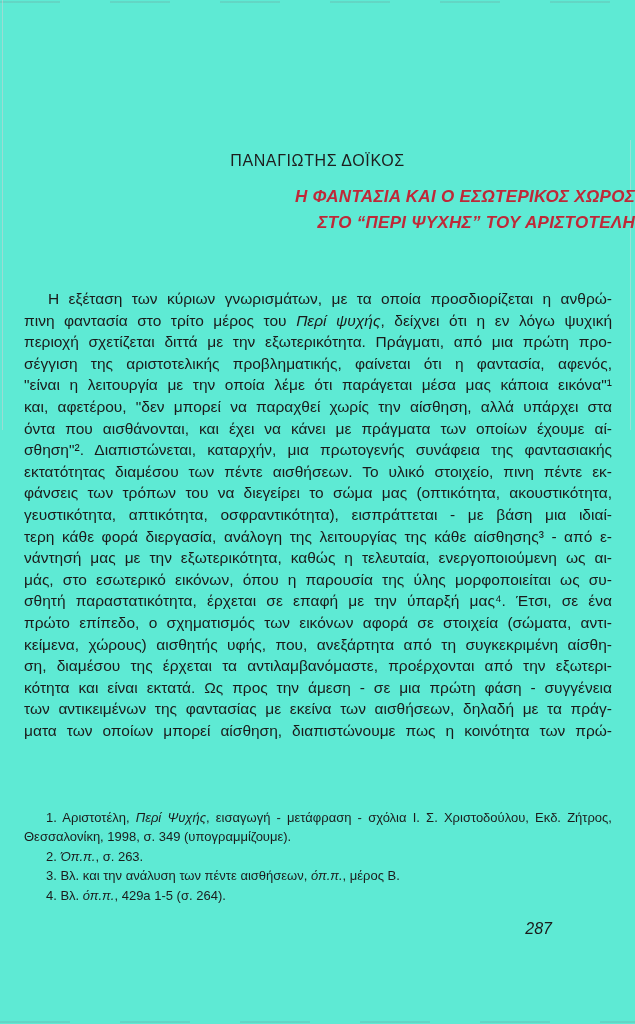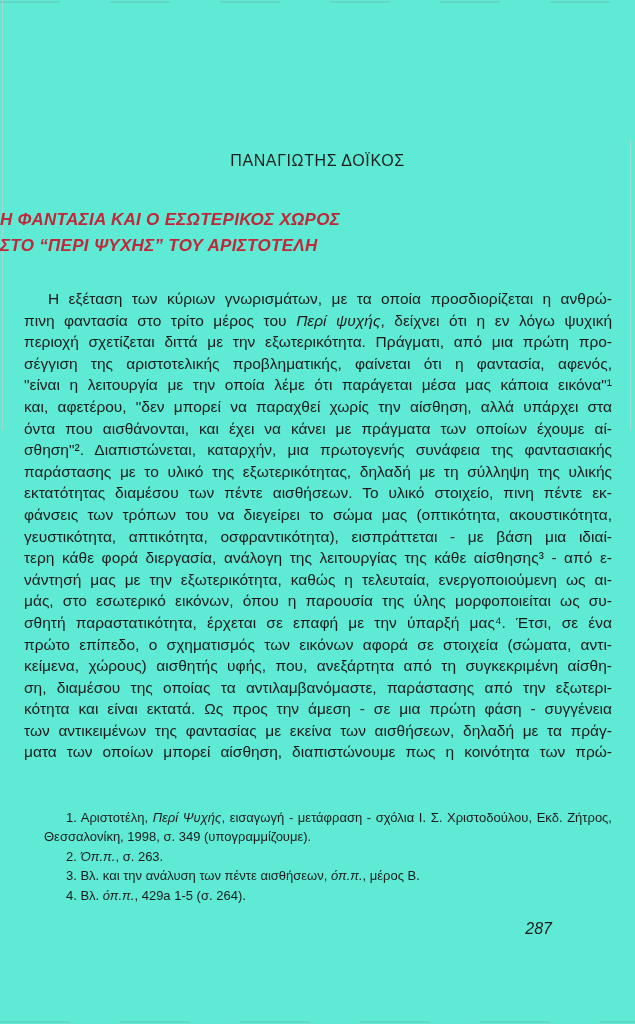--- a/index.html
+++ b/index.html
@@ -41,28 +41,27 @@
     position: absolute;
     top: 152px; left: 0; width: 635px;
     text-align: center;
     font-size: 16px;
     letter-spacing: 0.6px;
     color: #1e1e1e;
   }
   .title-block {
     position: absolute;
     top: 184px; left: 0; width: 635px;
-    text-align: left;
+    text-align: right;
     font-size: 17px;
     font-style: italic;
     font-weight: bold;
     line-height: 26px;
     color: #bf2838;
     letter-spacing: 0.3px;
-    margin-top: 23px;
   }
   .body-text {
     position: absolute;
     top: 288px; left: 24px; width: 588px;
     font-size: 15.5px;
     line-height: 21.6px;
     color: #1b1b1b;
   }
   .line {
     text-align: justify;
@@ -71,21 +70,21 @@
   }
   .line.indent { text-indent: 24px; }
   .it { font-style: italic; }
   .footnotes {
     position: absolute;
     top: 808px; left: 24px; width: 588px;
     font-size: 13px;
     line-height: 19.4px;
     color: #1c1c1c;
   }
-  .fn-line { text-align: left; white-space: nowrap; margin-left: 20px; }
+  .fn-line { text-align: left; white-space: nowrap; }
   .fn-line.fn-first { text-indent: 22px; }
   .fn-line.fn-wrap-first {
     text-indent: 22px;
     text-align: justify;
     text-align-last: justify;
   }
   .page-number {
     position: absolute;
     top: 920px; right: 83px;
     font-size: 16px;
@@ -112,31 +111,30 @@
 
   <div class="body-text">
     <div class="line indent">Η εξέταση των κύριων γνωρισμάτων, με τα οποία προσδιορίζεται η ανθρώ-</div>
     <div class="line"><span>πινη φαντασία στο τρίτο μέρος του </span><span class="it">Περί ψυχής</span><span>, δείχνει ότι η εν λόγω ψυχική</span></div>
     <div class="line">περιοχή σχετίζεται διττά με την εξωτερικότητα. Πράγματι, από μια πρώτη προ-</div>
     <div class="line">σέγγιση της αριστοτελικής προβληματικής, φαίνεται ότι η φαντασία, αφενός,</div>
     <div class="line">"είναι η λειτουργία με την οποία λέμε ότι παράγεται μέσα μας κάποια εικόνα"¹</div>
     <div class="line">και, αφετέρου, "δεν μπορεί να παραχθεί χωρίς την αίσθηση, αλλά υπάρχει στα</div>
     <div class="line">όντα που αισθάνονται, και έχει να κάνει με πράγματα των οποίων έχουμε αί-</div>
     <div class="line">σθηση"². Διαπιστώνεται, καταρχήν, μια πρωτογενής συνάφεια της φαντασιακής</div>
-    <div class="line">παράστασης με το υλικό της εξωτερικότητας, δηλαδή με τη σύλληψη της υλικής</div>
     <div class="line">εκτατότητας διαμέσου των πέντε αισθήσεων. Το υλικό στοιχείο, πινη πέντε εκ-</div>
     <div class="line">φάνσεις των τρόπων του να διεγείρει το σώμα μας (οπτικότητα, ακουστικότητα,</div>
     <div class="line">γευστικότητα, απτικότητα, οσφραντικότητα), εισπράττεται - με βάση μια ιδιαί-</div>
     <div class="line">τερη κάθε φορά διεργασία, ανάλογη της λειτουργίας της κάθε αίσθησης³ - από ε-</div>
     <div class="line">νάντησή μας με την εξωτερικότητα, καθώς η τελευταία, ενεργοποιούμενη ως αι-</div>
     <div class="line">μάς, στο εσωτερικό εικόνων, όπου η παρουσία της ύλης μορφοποιείται ως συ-</div>
     <div class="line">σθητή παραστατικότητα, έρχεται σε επαφή με την ύπαρξή μας⁴. Έτσι, σε ένα</div>
     <div class="line">πρώτο επίπεδο, ο σχηματισμός των εικόνων αφορά σε στοιχεία (σώματα, αντι-</div>
     <div class="line">κείμενα, χώρους) αισθητής υφής, που, ανεξάρτητα από τη συγκεκριμένη αίσθη-</div>
-    <div class="line">ση, διαμέσου της οποίας τα αντιλαμβανόμαστε, παράστασης από την εξωτερι-</div>
+    <div class="line">ση, διαμέσου της έρχεται τα αντιλαμβανόμαστε, προέρχονται από την εξωτερι-</div>
     <div class="line">κότητα και είναι εκτατά. Ως προς την άμεση - σε μια πρώτη φάση - συγγένεια</div>
     <div class="line">των αντικειμένων της φαντασίας με εκείνα των αισθήσεων, δηλαδή με τα πράγ-</div>
     <div class="line">ματα των οποίων μπορεί αίσθηση, διαπιστώνουμε πως η κοινότητα των πρώ-</div>
   </div>
 
   <div class="footnotes">
     <div class="fn-line fn-wrap-first"><span>1. Αριστοτέλη, </span><span class="it">Περί Ψυχής</span><span>, εισαγωγή - μετάφραση - σχόλια Ι. Σ. Χριστοδούλου, Εκδ. Ζήτρος,</span></div>
     <div class="fn-line">Θεσσαλονίκη, 1998, σ. 349 (υπογραμμίζουμε).</div>
     <div class="fn-line fn-first"><span>2. </span><span class="it">Όπ.π.</span><span>, σ. 263.</span></div>
     <div class="fn-line fn-first"><span>3. Βλ. και την ανάλυση των πέντε αισθήσεων, </span><span class="it">όπ.π.</span><span>, μέρος Β.</span></div>

